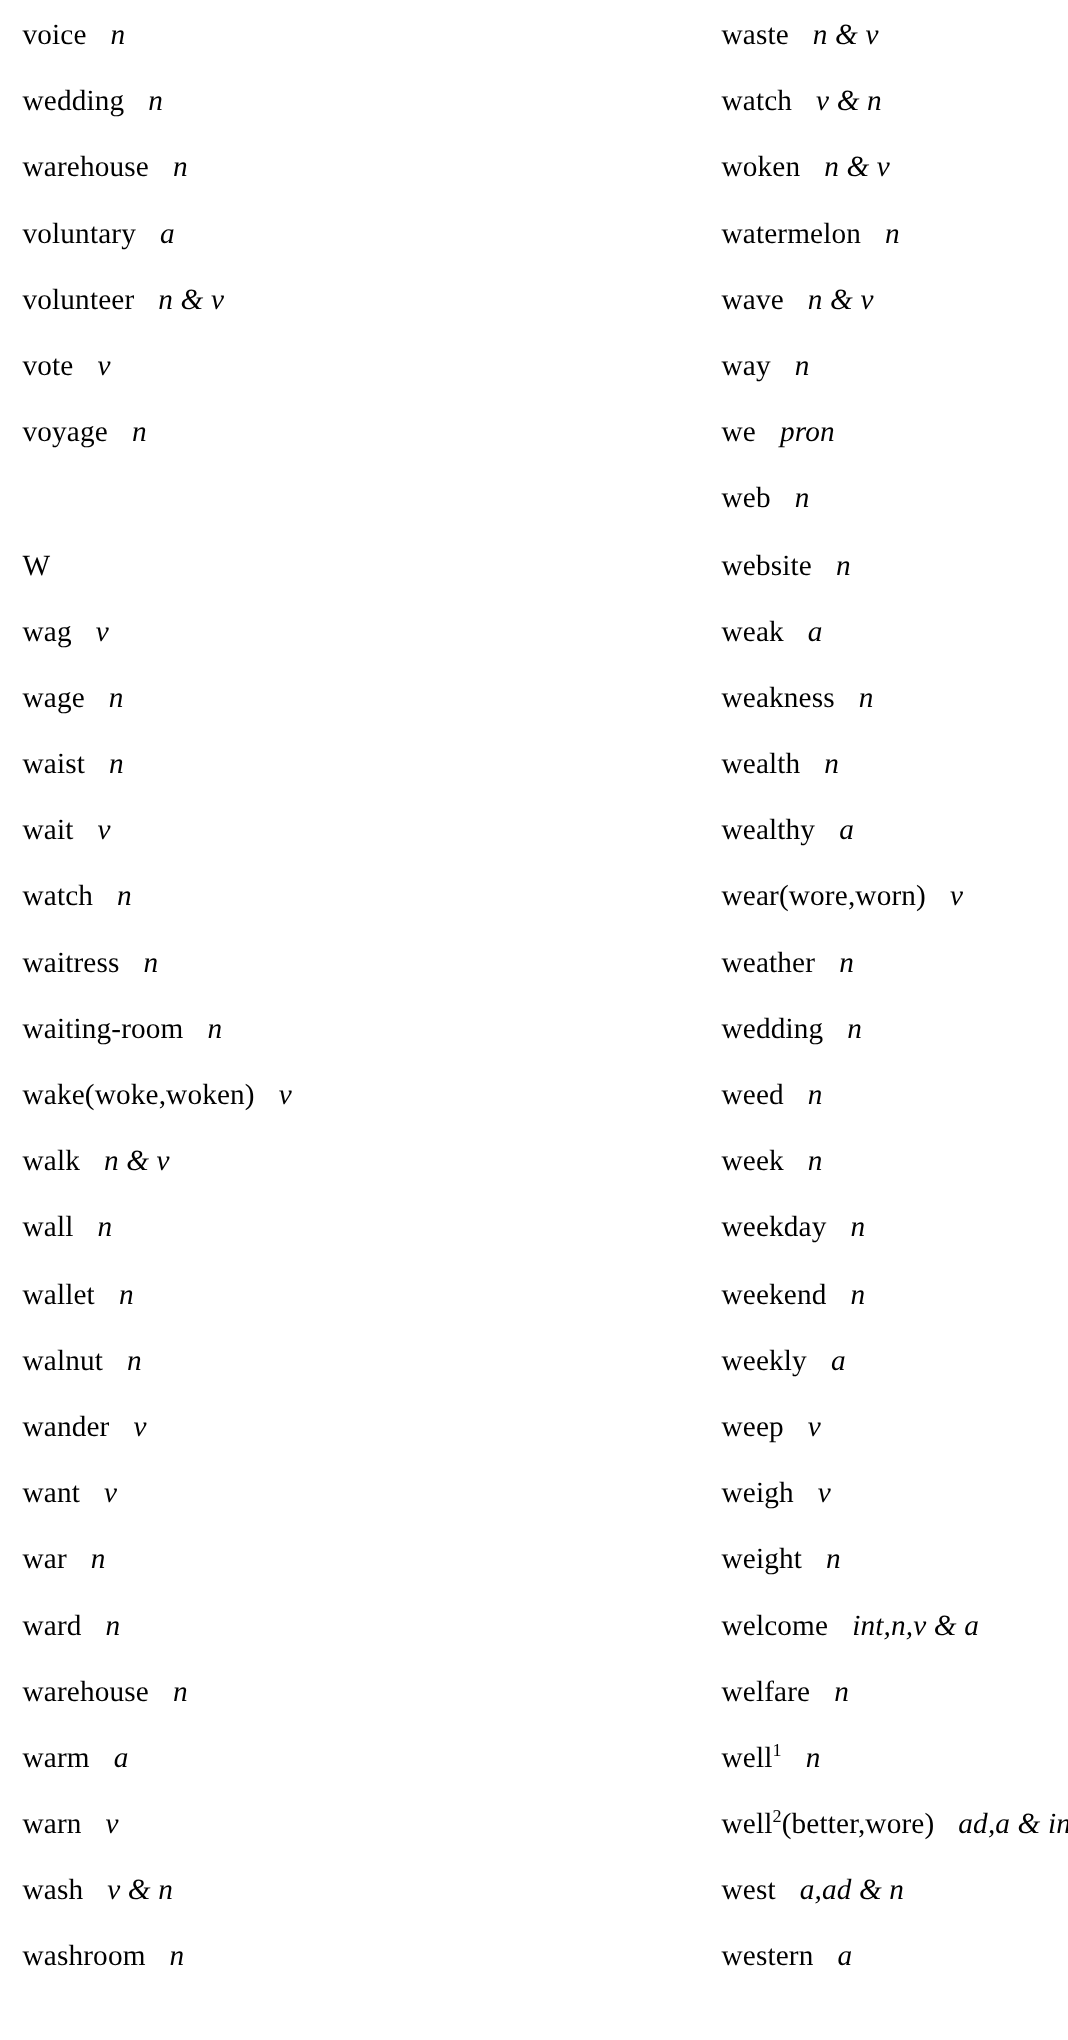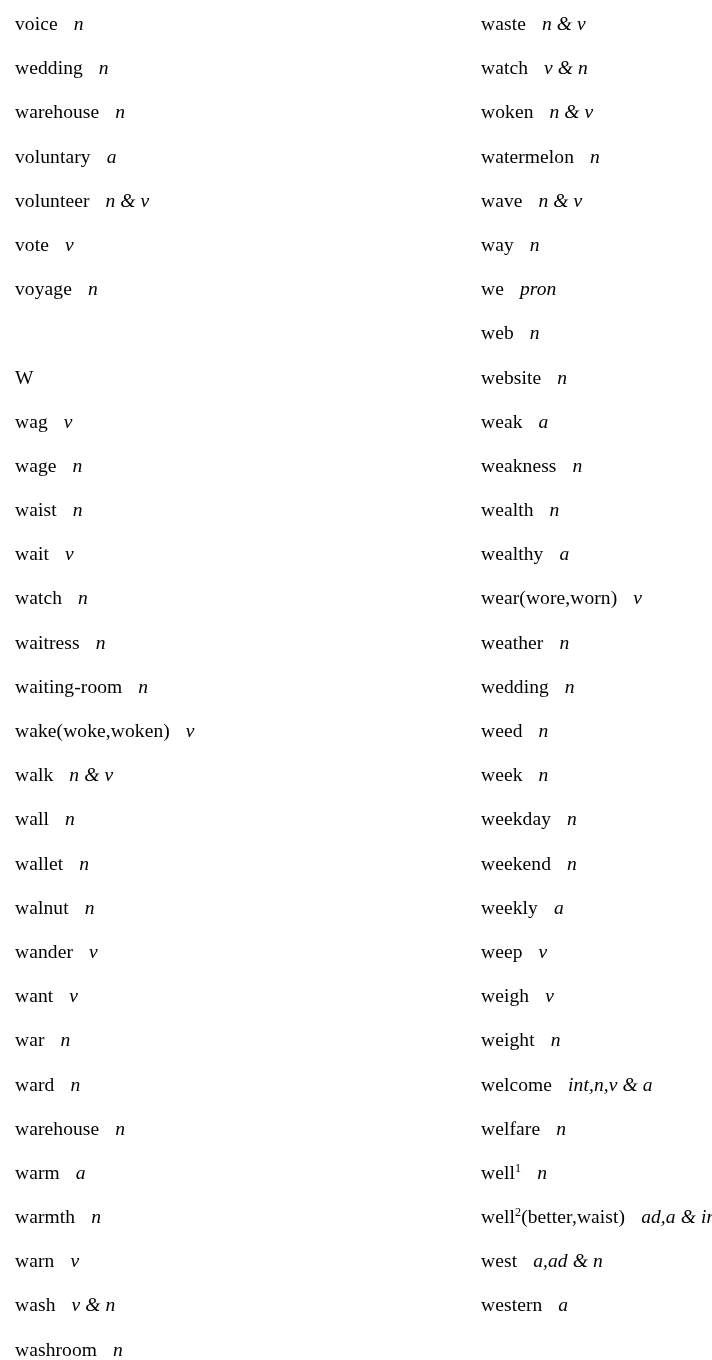--- a/index.html
+++ b/index.html
@@ -90,21 +90,20 @@
         <div class="entry"><span class="word">walk</span><span class="pos">n &amp; v</span></div>
         <div class="entry"><span class="word">wall</span><span class="pos">n</span></div>
         <div class="entry"><span class="word">wallet</span><span class="pos">n</span></div>
         <div class="entry"><span class="word">walnut</span><span class="pos">n</span></div>
         <div class="entry"><span class="word">wander</span><span class="pos">v</span></div>
         <div class="entry"><span class="word">want</span><span class="pos">v</span></div>
         <div class="entry"><span class="word">war</span><span class="pos">n</span></div>
         <div class="entry"><span class="word">ward</span><span class="pos">n</span></div>
         <div class="entry"><span class="word">warehouse</span><span class="pos">n</span></div>
         <div class="entry"><span class="word">warm</span><span class="pos">a</span></div>
-        <div class="entry"><span class="word">warmth</span><span class="pos">n</span></div>
         <div class="entry"><span class="word">warn</span><span class="pos">v</span></div>
         <div class="entry"><span class="word">wash</span><span class="pos">v &amp; n</span></div>
         <div class="entry"><span class="word">washroom</span><span class="pos">n</span></div>
       </div>
 
     <div class="col col-right">
         <div class="entry"><span class="word">waste</span><span class="pos">n &amp; v</span></div>
         <div class="entry"><span class="word">watch</span><span class="pos">v &amp; n</span></div>
         <div class="entry"><span class="word">woken</span><span class="pos">n &amp; v</span></div>
         <div class="entry"><span class="word">watermelon</span><span class="pos">n</span></div>
@@ -124,19 +123,19 @@
         <div class="entry"><span class="word">week</span><span class="pos">n</span></div>
         <div class="entry"><span class="word">weekday</span><span class="pos">n</span></div>
         <div class="entry"><span class="word">weekend</span><span class="pos">n</span></div>
         <div class="entry"><span class="word">weekly</span><span class="pos">a</span></div>
         <div class="entry"><span class="word">weep</span><span class="pos">v</span></div>
         <div class="entry"><span class="word">weigh</span><span class="pos">v</span></div>
         <div class="entry"><span class="word">weight</span><span class="pos">n</span></div>
         <div class="entry"><span class="word">welcome</span><span class="pos">int,n,v &amp; a</span></div>
         <div class="entry"><span class="word">welfare</span><span class="pos">n</span></div>
         <div class="entry"><span class="word">well<sup>1</sup></span><span class="pos">n</span></div>
-        <div class="entry"><span class="word">well<sup>2</sup><span>(better,waist)</span></span><span class="pos">ad,a &amp; int</span></div>
+        <div class="entry"><span class="word">well<sup>2</sup><span>(better,wore)</span></span><span class="pos">ad,a &amp; int</span></div>
         <div class="entry"><span class="word">west</span><span class="pos">a,ad &amp; n</span></div>
         <div class="entry"><span class="word">western</span><span class="pos">a</span></div>
       </div>
 
   </div>
 </div>
 
 </body></html>

